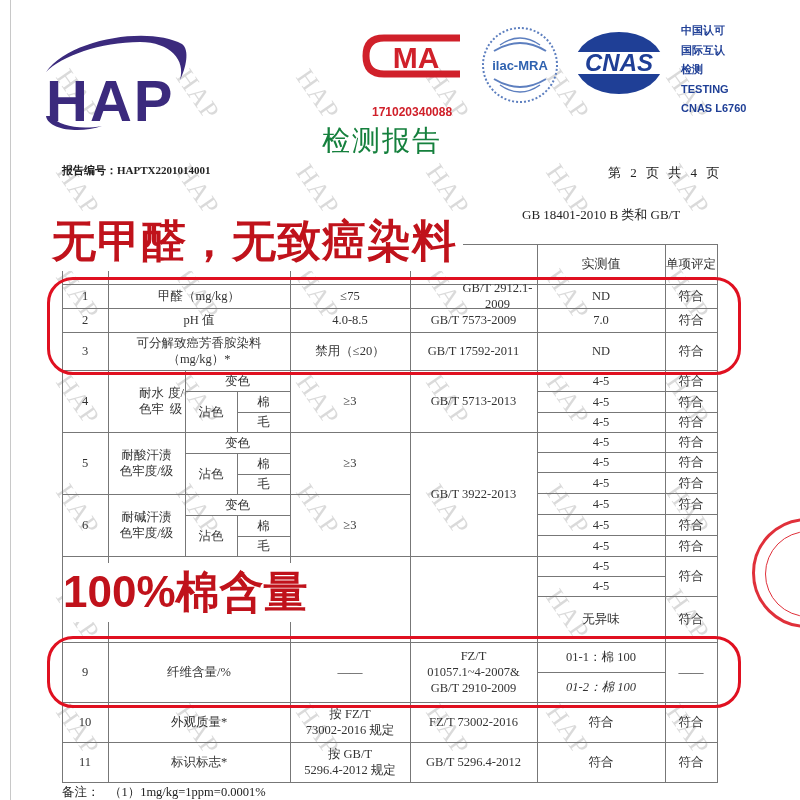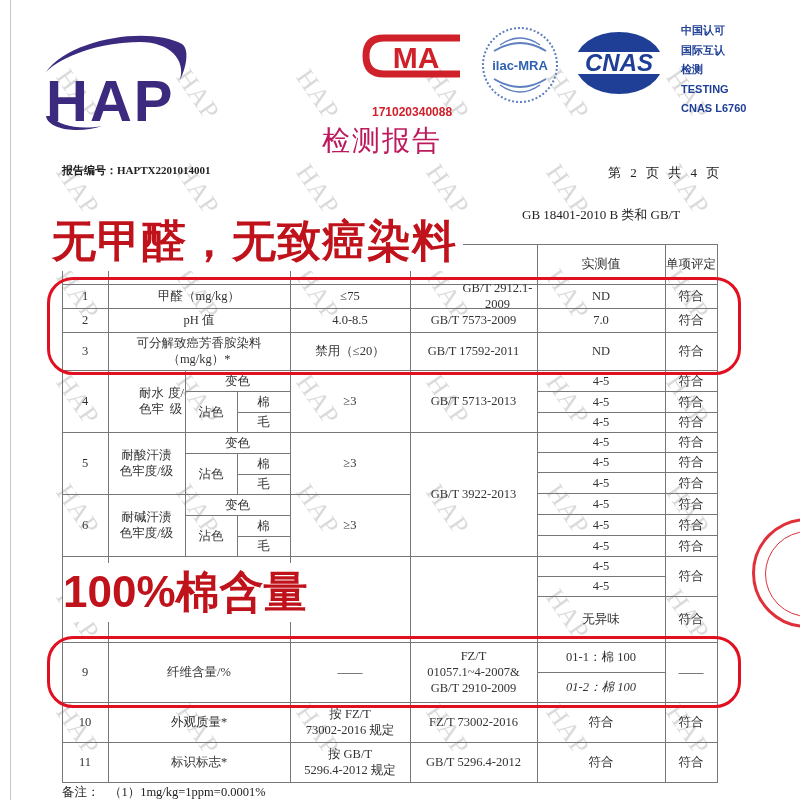--- a/index.html
+++ b/index.html
@@ -8,21 +8,21 @@
   .leftline{left:10px;top:0;width:1px;height:800px;background:#c8c8c8;}
   
   .hap-logo{left:40px;top:20px;width:160px;height:120px;}
   .hap-text{position:absolute;left:6px;top:52px;font-family:"Liberation Sans",sans-serif;font-weight:bold;font-size:58px;letter-spacing:2px;color:#3b2a7d;line-height:1;}
   
   .cma{left:360px;top:30px;width:108px;height:52px;}
   .cma-num{left:372px;top:105px;font-family:"Liberation Sans",sans-serif;font-weight:bold;font-size:12px;color:#d0202a;}
   .ilac{left:480px;top:25px;width:80px;height:80px;}
   .cnas{left:573px;top:30px;width:92px;height:66px;}
   .cnas-info{left:681px;top:21px;font-family:"Liberation Sans",sans-serif;font-weight:bold;font-size:11px;color:#1f3f96;line-height:19.5px;}
-  .doc-title{left:322px;top:122px;font-family:"Liberation Sans",sans-serif;font-size:28px;color:#be185d;letter-spacing:2px;}
+  .doc-title{left:322px;top:122px;font-family:"Liberation Sans",sans-serif;font-size:28px;color:#15803d;letter-spacing:2px;}
   .report-no{left:62px;top:163px;font-size:11px;font-weight:bold;}
   .page-no{left:608px;top:164px;font-size:13px;letter-spacing:3px;}
   .std-line{left:522px;top:206px;font-size:13px;}
   .big-red{font-family:"Liberation Sans",sans-serif;color:#c0121b;font-weight:bold;}
   .headline1{left:52px;top:212px;font-size:44px;letter-spacing:1px;background:#fff;padding-right:6px;}
   .headline2{left:63px;top:563px;font-size:44px;background:#fff;padding-right:6px;}
   
   .cell{position:absolute;display:flex;align-items:center;justify-content:center;text-align:center;font-size:12.5px;line-height:16px;color:#333;box-sizing:border-box;}
   .hl{position:absolute;height:1px;background:#777;}
   .vl{position:absolute;width:1px;background:#777;}

